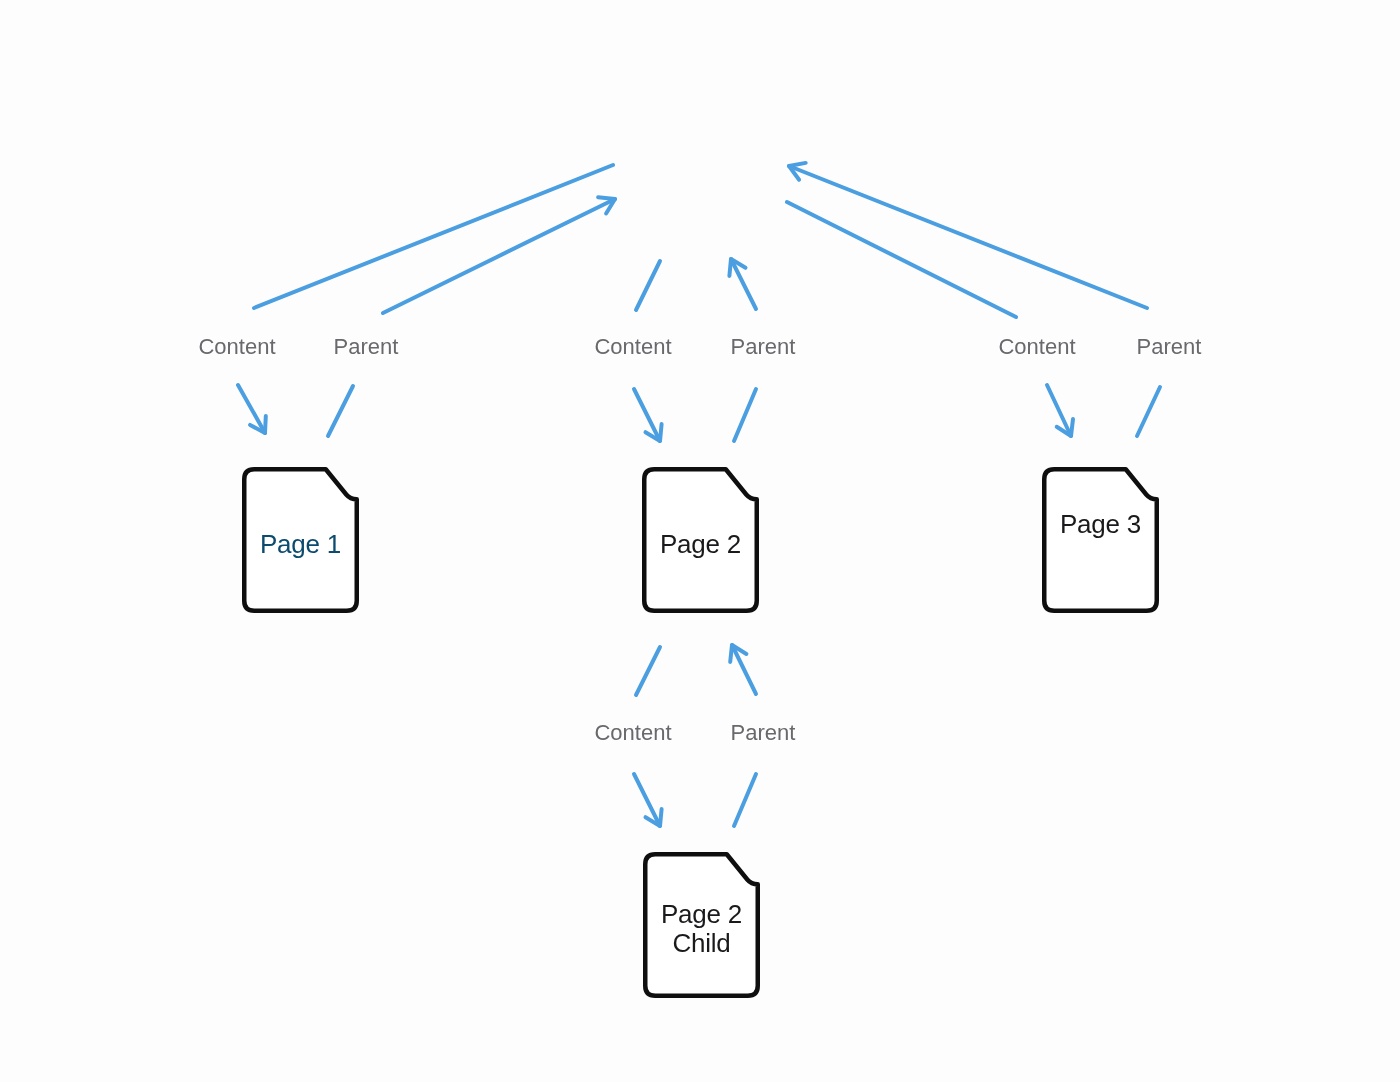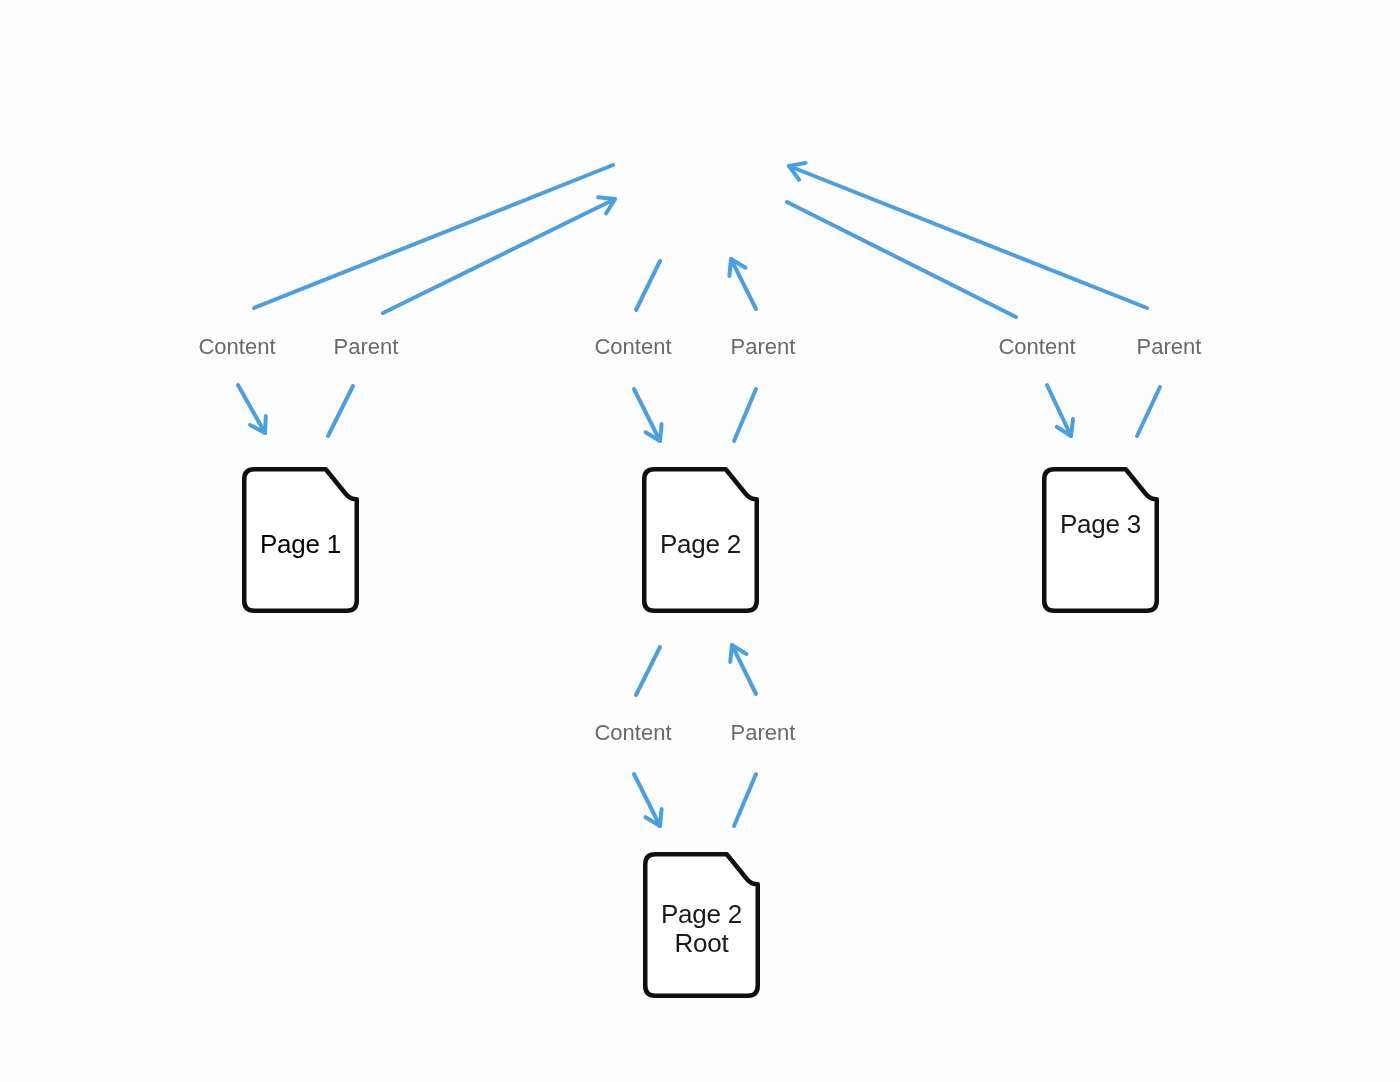--- a/index.html
+++ b/index.html
@@ -99,21 +99,21 @@
     <div class="connector-label" style="left: 633px; top: 347px; color: rgb(105, 105, 109);">Content</div>
     <div class="connector-label" style="left: 763px; top: 347px; color: rgb(105, 105, 109);">Parent</div>
     <div class="connector-label" style="left: 1037px; top: 347px; color: rgb(105, 105, 109);">Content</div>
     <div class="connector-label" style="left: 1169px; top: 347px; color: rgb(105, 105, 109);">Parent</div>
     <div class="connector-label" style="left: 633px; top: 733px; color: rgb(105, 105, 109);">Content</div>
     <div class="connector-label" style="left: 763px; top: 733px; color: rgb(105, 105, 109);">Parent</div>
     <div class="node" style="left: 242px; top: 467px; width: 117px; height: 146px;">
       <svg width="117" height="146" viewBox="0 0 117 146">
         <path d="M 83.75 2.25 H 12.25 Q 2.25 2.25 2.25 12.25 V 133.75 Q 2.25 143.75 12.25 143.75 H 104.75 Q 114.75 143.75 114.75 133.75 V 32.25 Q 108.25 32.25 104.25 27.45 L 83.75 2.25 Z" fill="#FFFFFF" stroke="#0F0F10" stroke-width="4.5" stroke-linejoin="round"></path>
       </svg>
-      <div class="node-label" style="color: #000000;">
+      <div class="node-label" style="color: #0c4a6e;">
         <span>Page 1</span>
       </div>
     </div>
     <div class="node" style="left: 642px; top: 467px; width: 117px; height: 146px;">
       <svg width="117" height="146" viewBox="0 0 117 146">
         <path d="M 83.75 2.25 H 12.25 Q 2.25 2.25 2.25 12.25 V 133.75 Q 2.25 143.75 12.25 143.75 H 104.75 Q 114.75 143.75 114.75 133.75 V 32.25 Q 108.25 32.25 104.25 27.45 L 83.75 2.25 Z" fill="#FFFFFF" stroke="#0F0F10" stroke-width="4.5" stroke-linejoin="round"></path>
       </svg>
       <div class="node-label" style="color: rgb(26, 26, 28);">
         <span>Page 2</span>
       </div>
@@ -125,16 +125,16 @@
       <div class="node-label" style="color: rgb(26, 26, 28);">
         <span>Page 3</span>
       </div>
     </div>
     <div class="node" style="left: 643px; top: 852px; width: 117px; height: 146px;">
       <svg width="117" height="146" viewBox="0 0 117 146">
         <path d="M 83.75 2.25 H 12.25 Q 2.25 2.25 2.25 12.25 V 133.75 Q 2.25 143.75 12.25 143.75 H 104.75 Q 114.75 143.75 114.75 133.75 V 32.25 Q 108.25 32.25 104.25 27.45 L 83.75 2.25 Z" fill="#FFFFFF" stroke="#0F0F10" stroke-width="4.5" stroke-linejoin="round"></path>
       </svg>
       <div class="node-label" style="color: rgb(26, 26, 28);">
         <span>Page 2</span>
-        <span>Root</span>
+        <span>Child</span>
       </div>
     </div>
   </div>
 
 </body></html>

